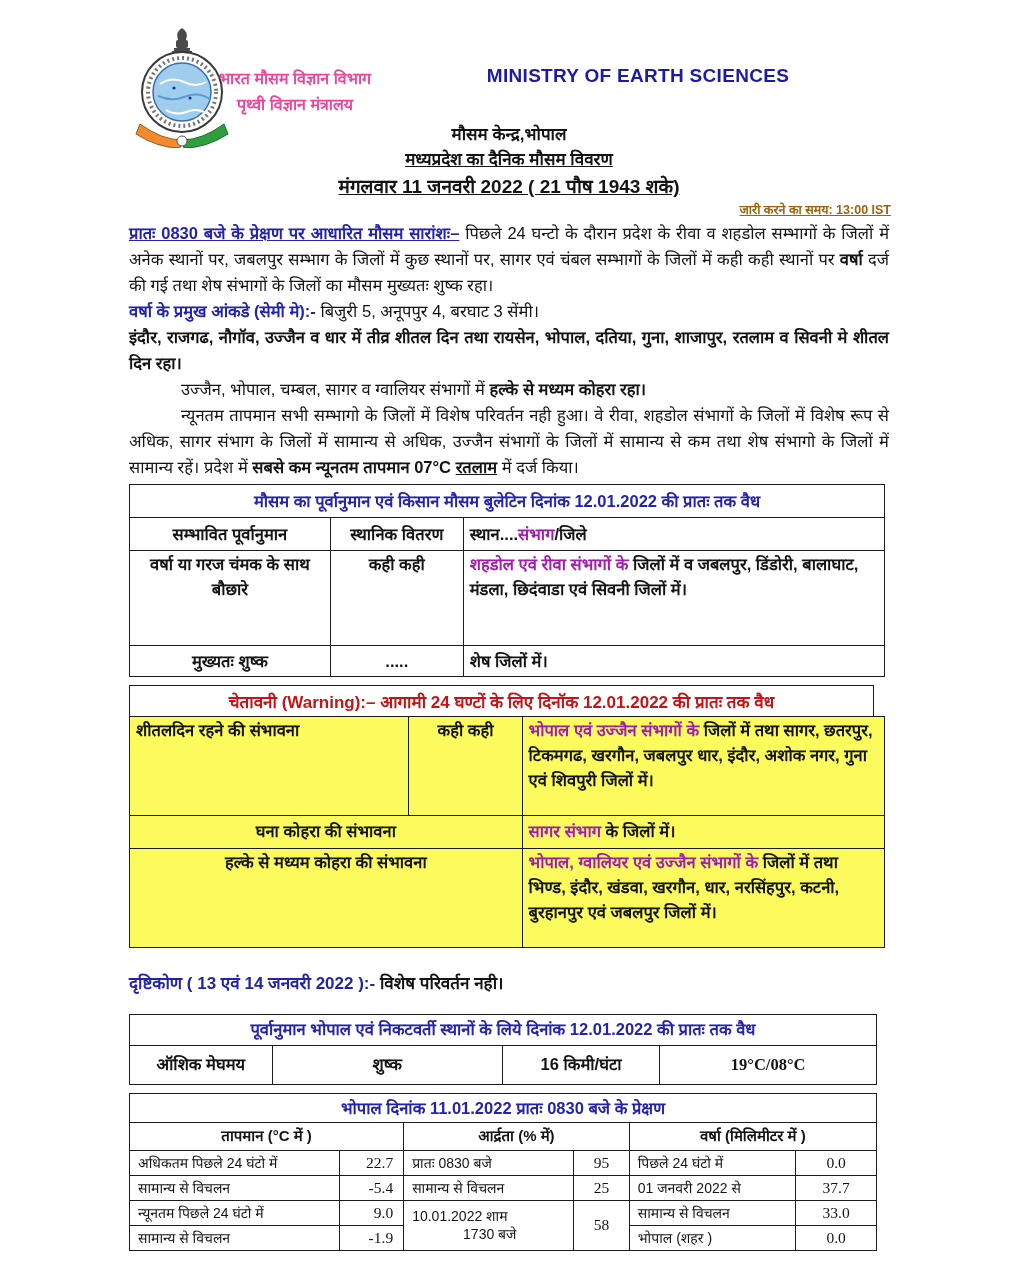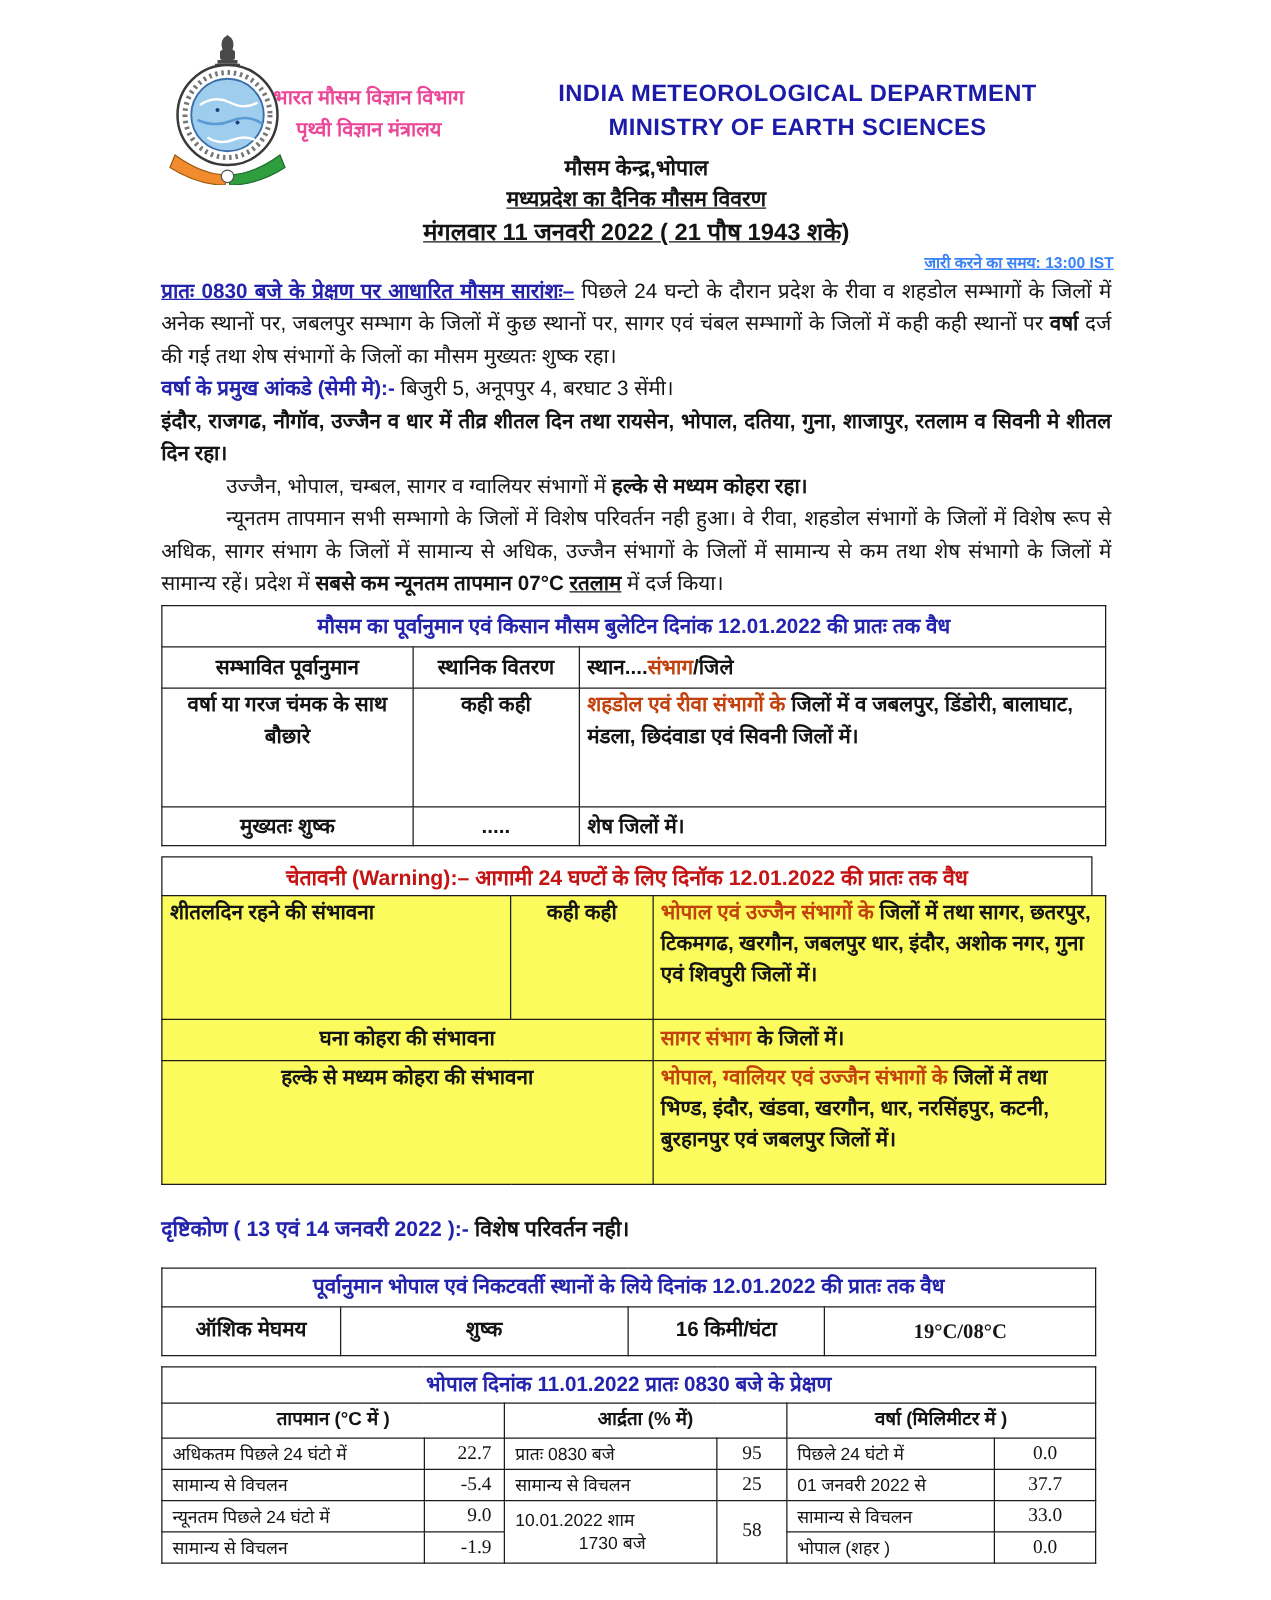--- a/index.html
+++ b/index.html
@@ -10,28 +10,28 @@
   .logo{position:absolute;left:128px;top:26px;width:108px;height:122px;}
   .dept-hi{position:absolute;left:200px;top:66px;width:190px;text-align:center;
            font-size:16px;line-height:26px;color:#ec4899;font-weight:bold;}
   .dept-en{position:absolute;left:392px;top:62px;width:492px;text-align:center;
            font-size:19px;line-height:27px;color:#1b1ba8;font-weight:bold;letter-spacing:.3px;}
   .hdr-center{position:absolute;left:129px;top:122px;width:760px;text-align:center;}
   .office{font-size:17px;font-weight:bold;line-height:25px;}
   .btitle{font-size:17px;font-weight:bold;line-height:26px;text-decoration:underline;}
   .bdate{font-size:19px;font-weight:bold;line-height:28px;text-decoration:underline;}
   .issue{position:absolute;left:129px;top:201px;width:762px;text-align:right;
-         font-size:12.5px;font-weight:bold;color:#3b82f6;text-decoration:underline;}
+         font-size:12.5px;font-weight:bold;color:#a16207;text-decoration:underline;}
 
   
   .content{position:absolute;left:129px;top:220px;width:760px;}
   .para{margin:0;font-size:16.5px;line-height:26px;text-align:justify;}
   .indent{text-indent:52px;}
   .blue{color:#2323ad;}
-  .teal{color:#c2410c;}
+  .teal{color:#a21caf;}
   .bold{font-weight:bold;}
   .u{text-decoration:underline;}
 
   
   table{border-collapse:collapse;table-layout:fixed;width:756px;}
   td{border:1.5px solid #1c1c1c;padding:1px 6px;vertical-align:middle;
      font-size:16.5px;line-height:25px;}
   .t-title{color:#2323ad;font-weight:bold;text-align:center;}
   .center{text-align:center;}
   .top{vertical-align:top;}
@@ -100,21 +100,20 @@
       <circle cx="54" cy="115" r="5" fill="#ffffff" stroke="#555" stroke-width="1"></circle>
     </svg>
   </div>
 
   <div class="dept-hi">
     <div>भारत मौसम विज्ञान विभाग</div>
     <div>पृथ्वी विज्ञान मंत्रालय</div>
   </div>
 
   <div class="dept-en">
-    <div>INDIA METEOROLOGICAL DEPARTMENT</div>
     <div>MINISTRY OF EARTH SCIENCES</div>
   </div>
 
   <div class="hdr-center">
     <div class="office">मौसम केन्द्र,भोपाल</div>
     <div><span class="btitle">मध्यप्रदेश का दैनिक मौसम विवरण</span></div>
     <div><span class="bdate">मंगलवार 11 जनवरी 2022 ( 21 पौष 1943 शके)</span></div>
   </div>
 
   <div class="issue">जारी करने का समय: 13:00 IST</div>

